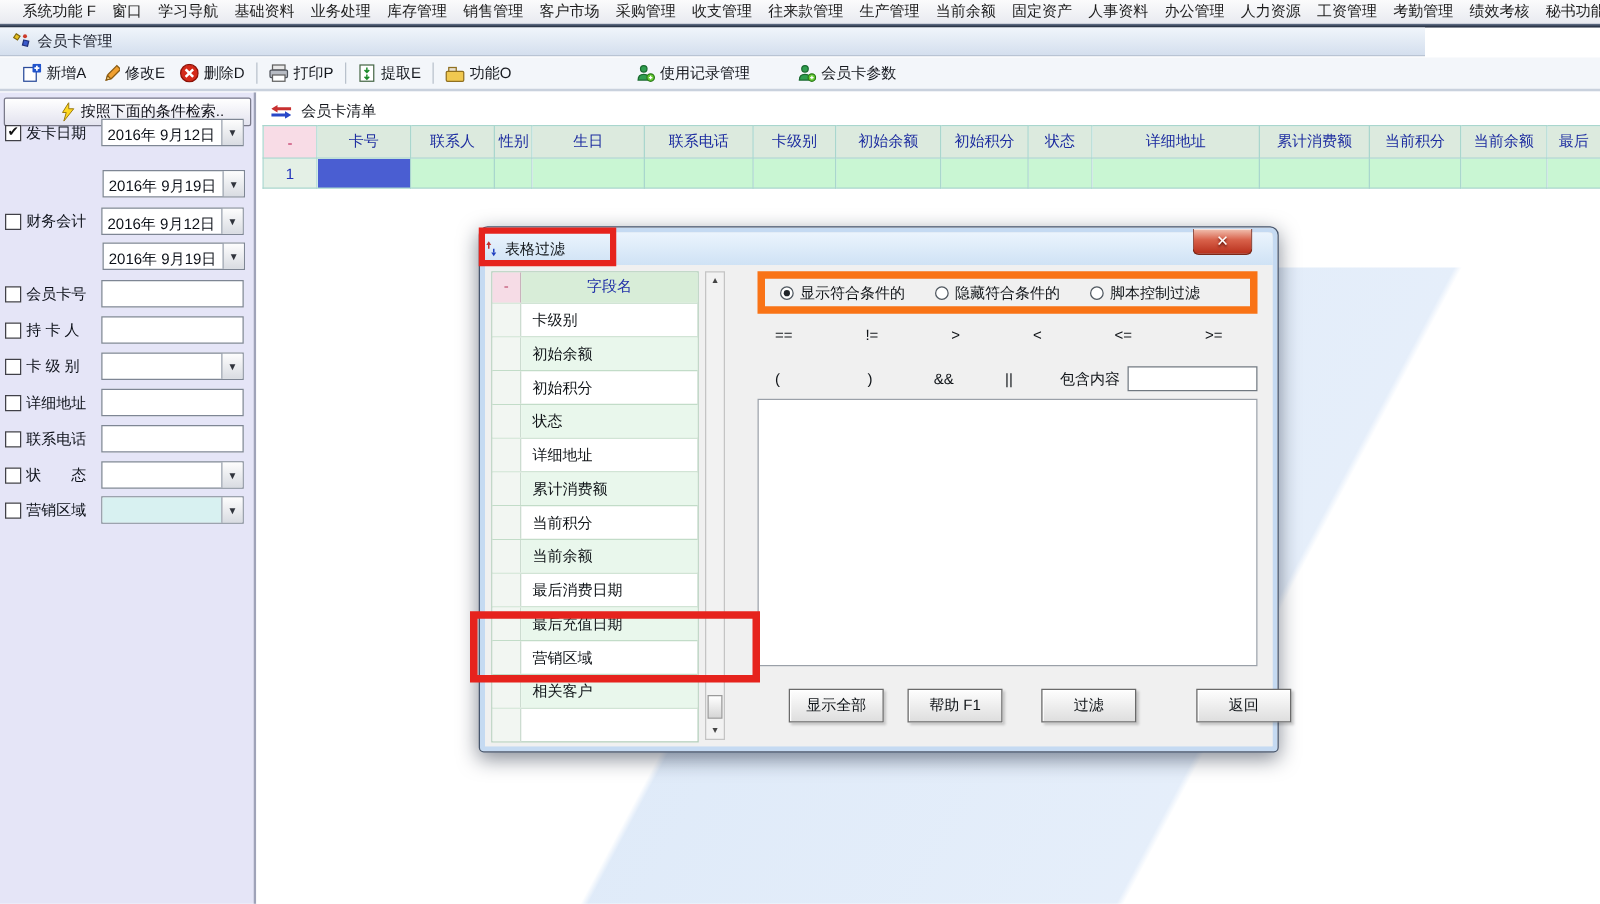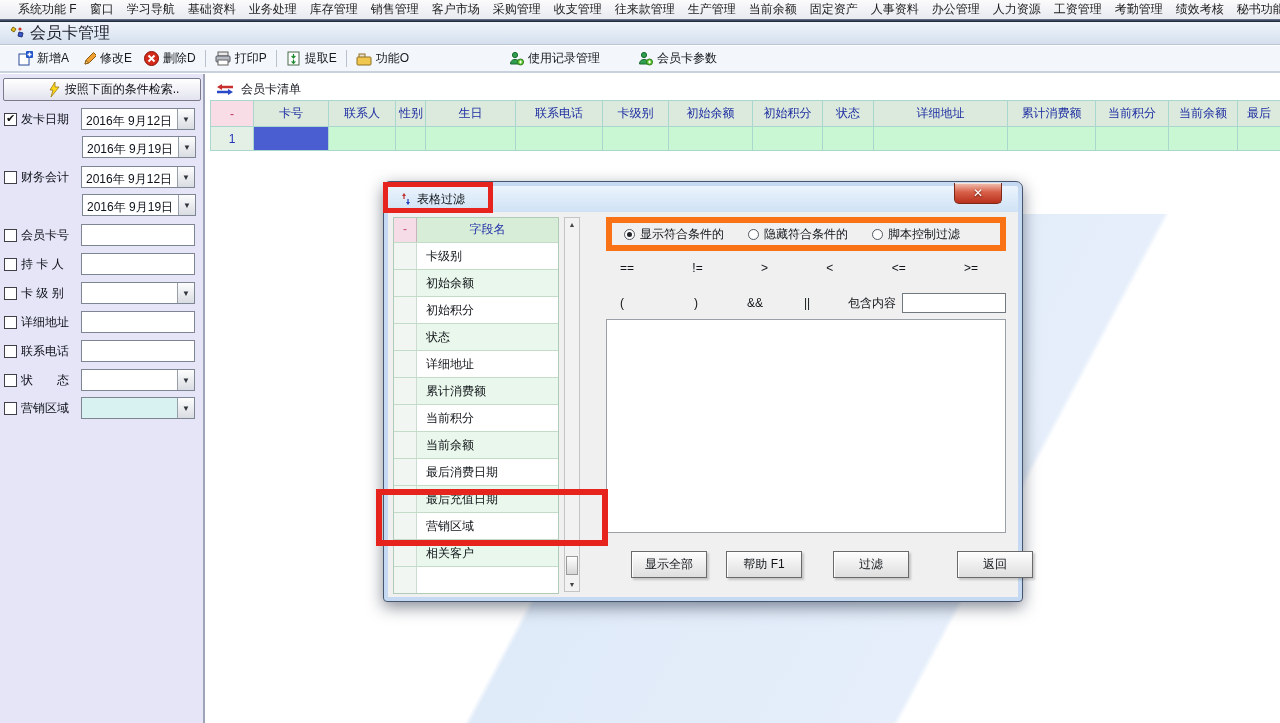--- a/index.html
+++ b/index.html
@@ -8,23 +8,23 @@
 
   
   .menu-bar{position:absolute;left:0;top:0;width:1280px;height:19px;
     background:linear-gradient(#fbfbfc,#e8eaf0);display:flex;align-items:center;
     padding-left:16px;gap:9px;font-size:12px;color:#1c1c1c;white-space:nowrap;overflow:hidden;}
   .menu-item{flex:0 0 auto;padding:0 2px;}
   .menu-underline{position:absolute;left:0;top:19px;width:1280px;height:3px;
     background:linear-gradient(#6a7890,#141e30);}
 
   
-  .tab-row{position:absolute;left:0;top:22px;width:1280px;height:23px;
+  .tab-row{position:absolute;left:0;top:22px;width:1140px;height:23px;
     background:linear-gradient(#f0f5fb,#d4dfee);display:flex;align-items:center;
-    padding-left:10px;gap:6px;font-size:16px;color:#202430;border-bottom:1px solid #b9c4d4;}
+    padding-left:10px;gap:6px;font-size:12px;color:#202430;border-bottom:1px solid #b9c4d4;}
 
   
   .toolbar{position:absolute;left:0;top:46px;width:1280px;height:27px;background:#f3f6fa;
     border-bottom:2px solid #c9d1dd;display:flex;align-items:center;font-size:12px;
     color:#15181e;padding-left:12px;}
   .tbtn{display:flex;align-items:center;gap:4px;padding:2px 6px;}
   .tsep{width:1px;height:17px;background:#b9c1cc;margin:0 3px;}
 
   
   .sidebar{position:absolute;left:0;top:74px;width:205px;height:649px;background:#e5e5f7;
@@ -61,21 +61,21 @@
   .grid tr.r td{background:#c9f6d3;}
   .grid tr.r td.num{background:#e4f0e6;color:#2233bb;text-align:center;}
   .grid tr.r td.sel{background:#4a5ed2;}
 
   
   .dialog{position:absolute;left:383px;top:181px;width:640px;height:421px;background:#f0f0f0;
     border:1px solid #46566e;border-radius:7px 7px 4px 4px;z-index:20;
     box-shadow:0 5px 16px rgba(15,25,45,.5), inset 0 0 0 4px #c5daf2;}
   .dlg-title{position:absolute;left:4px;top:4px;right:4px;height:26px;
     background:linear-gradient(#ebf4fd,#cfe2f5);border-radius:4px 4px 0 0;display:flex;
-    align-items:center;padding-left:13px;gap:6px;font-size:12px;color:#101418;}
+    align-items:center;padding-left:0;gap:6px;font-size:12px;color:#101418;}
   .dlg-close{position:absolute;top:1px;right:20px;width:48px;height:21px;
     background:linear-gradient(#f2c4b4,#d8614a 45%,#b8301c);border:1px solid #7c2817;border-top:none;
     border-radius:0 0 5px 5px;color:#fff;display:flex;align-items:center;justify-content:center;
     font-size:12px;font-weight:bold;text-shadow:0 1px 2px #5a1208;
     box-shadow:inset 0 1px 0 rgba(255,255,255,.55);}
   .dlg-body{position:absolute;left:4px;top:30px;right:4px;bottom:4px;background:#f0f0f0;}
 
   .flist{position:absolute;left:5px;top:5px;width:166px;border:1px solid #b0ccb8;background:#fff;}
   .flh{display:flex;height:24px;font-size:12px;}
   .flh .m{width:23px;background:#f6dce6;color:#c05070;text-align:center;line-height:22px;
@@ -252,21 +252,21 @@
 <div class="sidebar">
   <div class="search-btn">
     <span>
         <svg width="11" height="15" viewBox="0 0 11 15">
           <path d="M6 0 L1 8 4 8 2 15 10 5 6 5z" fill="#ffd820" stroke="#9a7a10" stroke-width=".8"></path>
         </svg>
       </span>
     <span>按照下面的条件检索..</span>
   </div>
 
-  <div class="srow" style="top:34px">
+  <div class="srow" style="top:21px">
     <span class="cb checked"></span>
     <span class="slabel">发卡日期</span>
     <span class="combo">
       <span class="combo-text">2016年 9月12日</span>
       <span class="combo-btn"></span>
     </span>
   </div>
   <div class="srow" style="top:62px;left:82px">
     <span class="combo">
       <span class="combo-text">2016年 9月19日</span>

